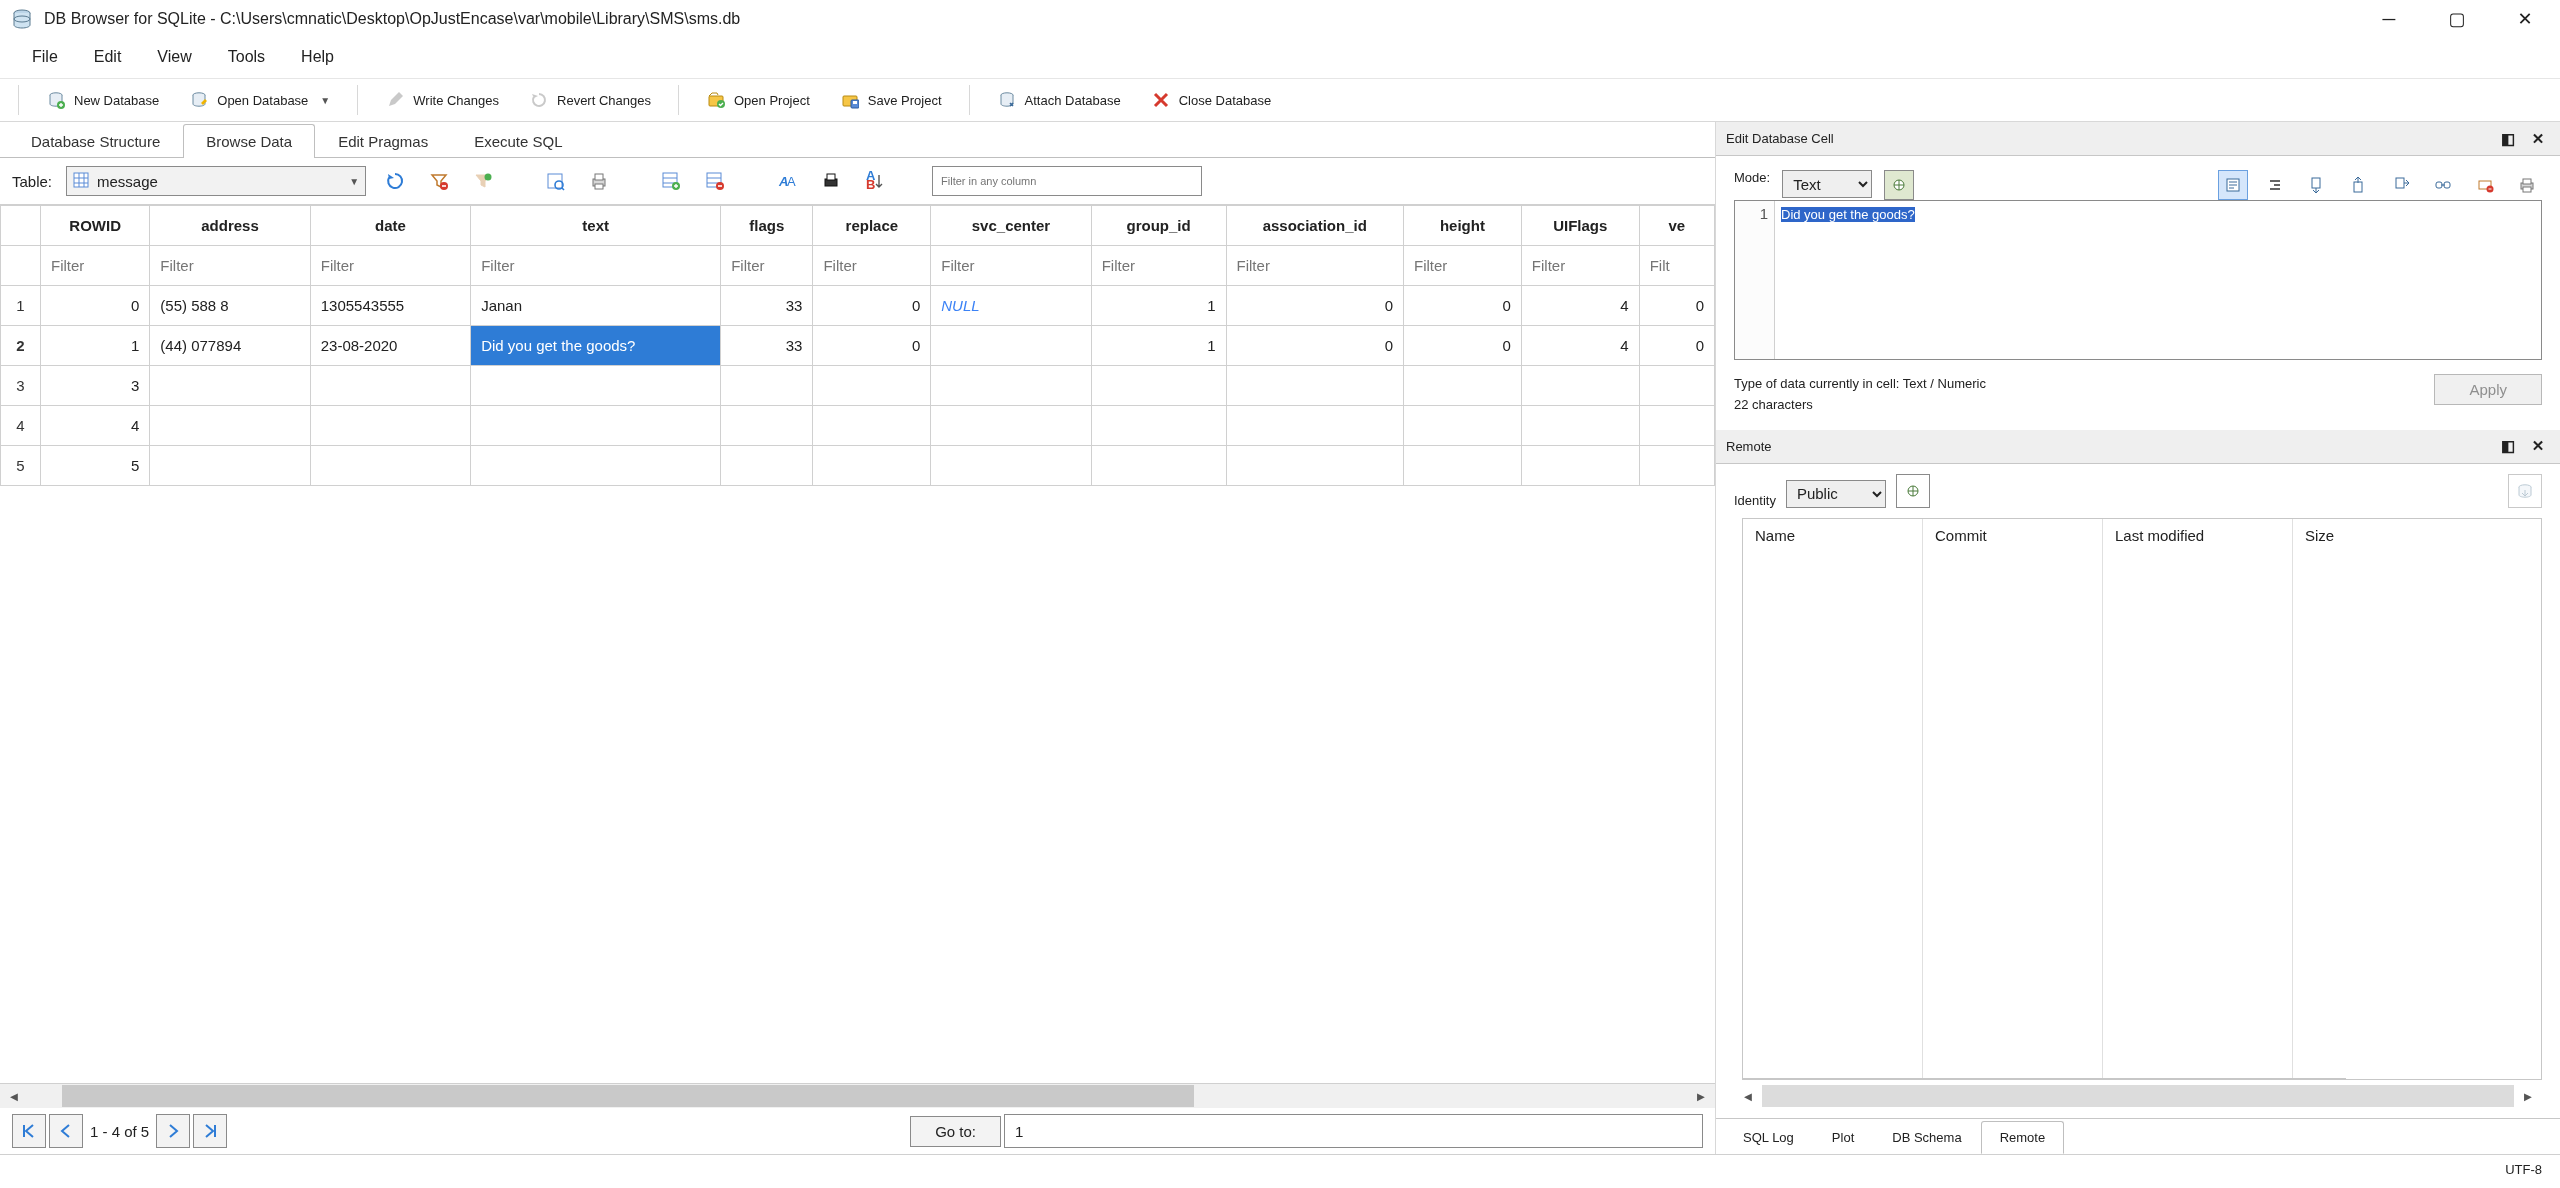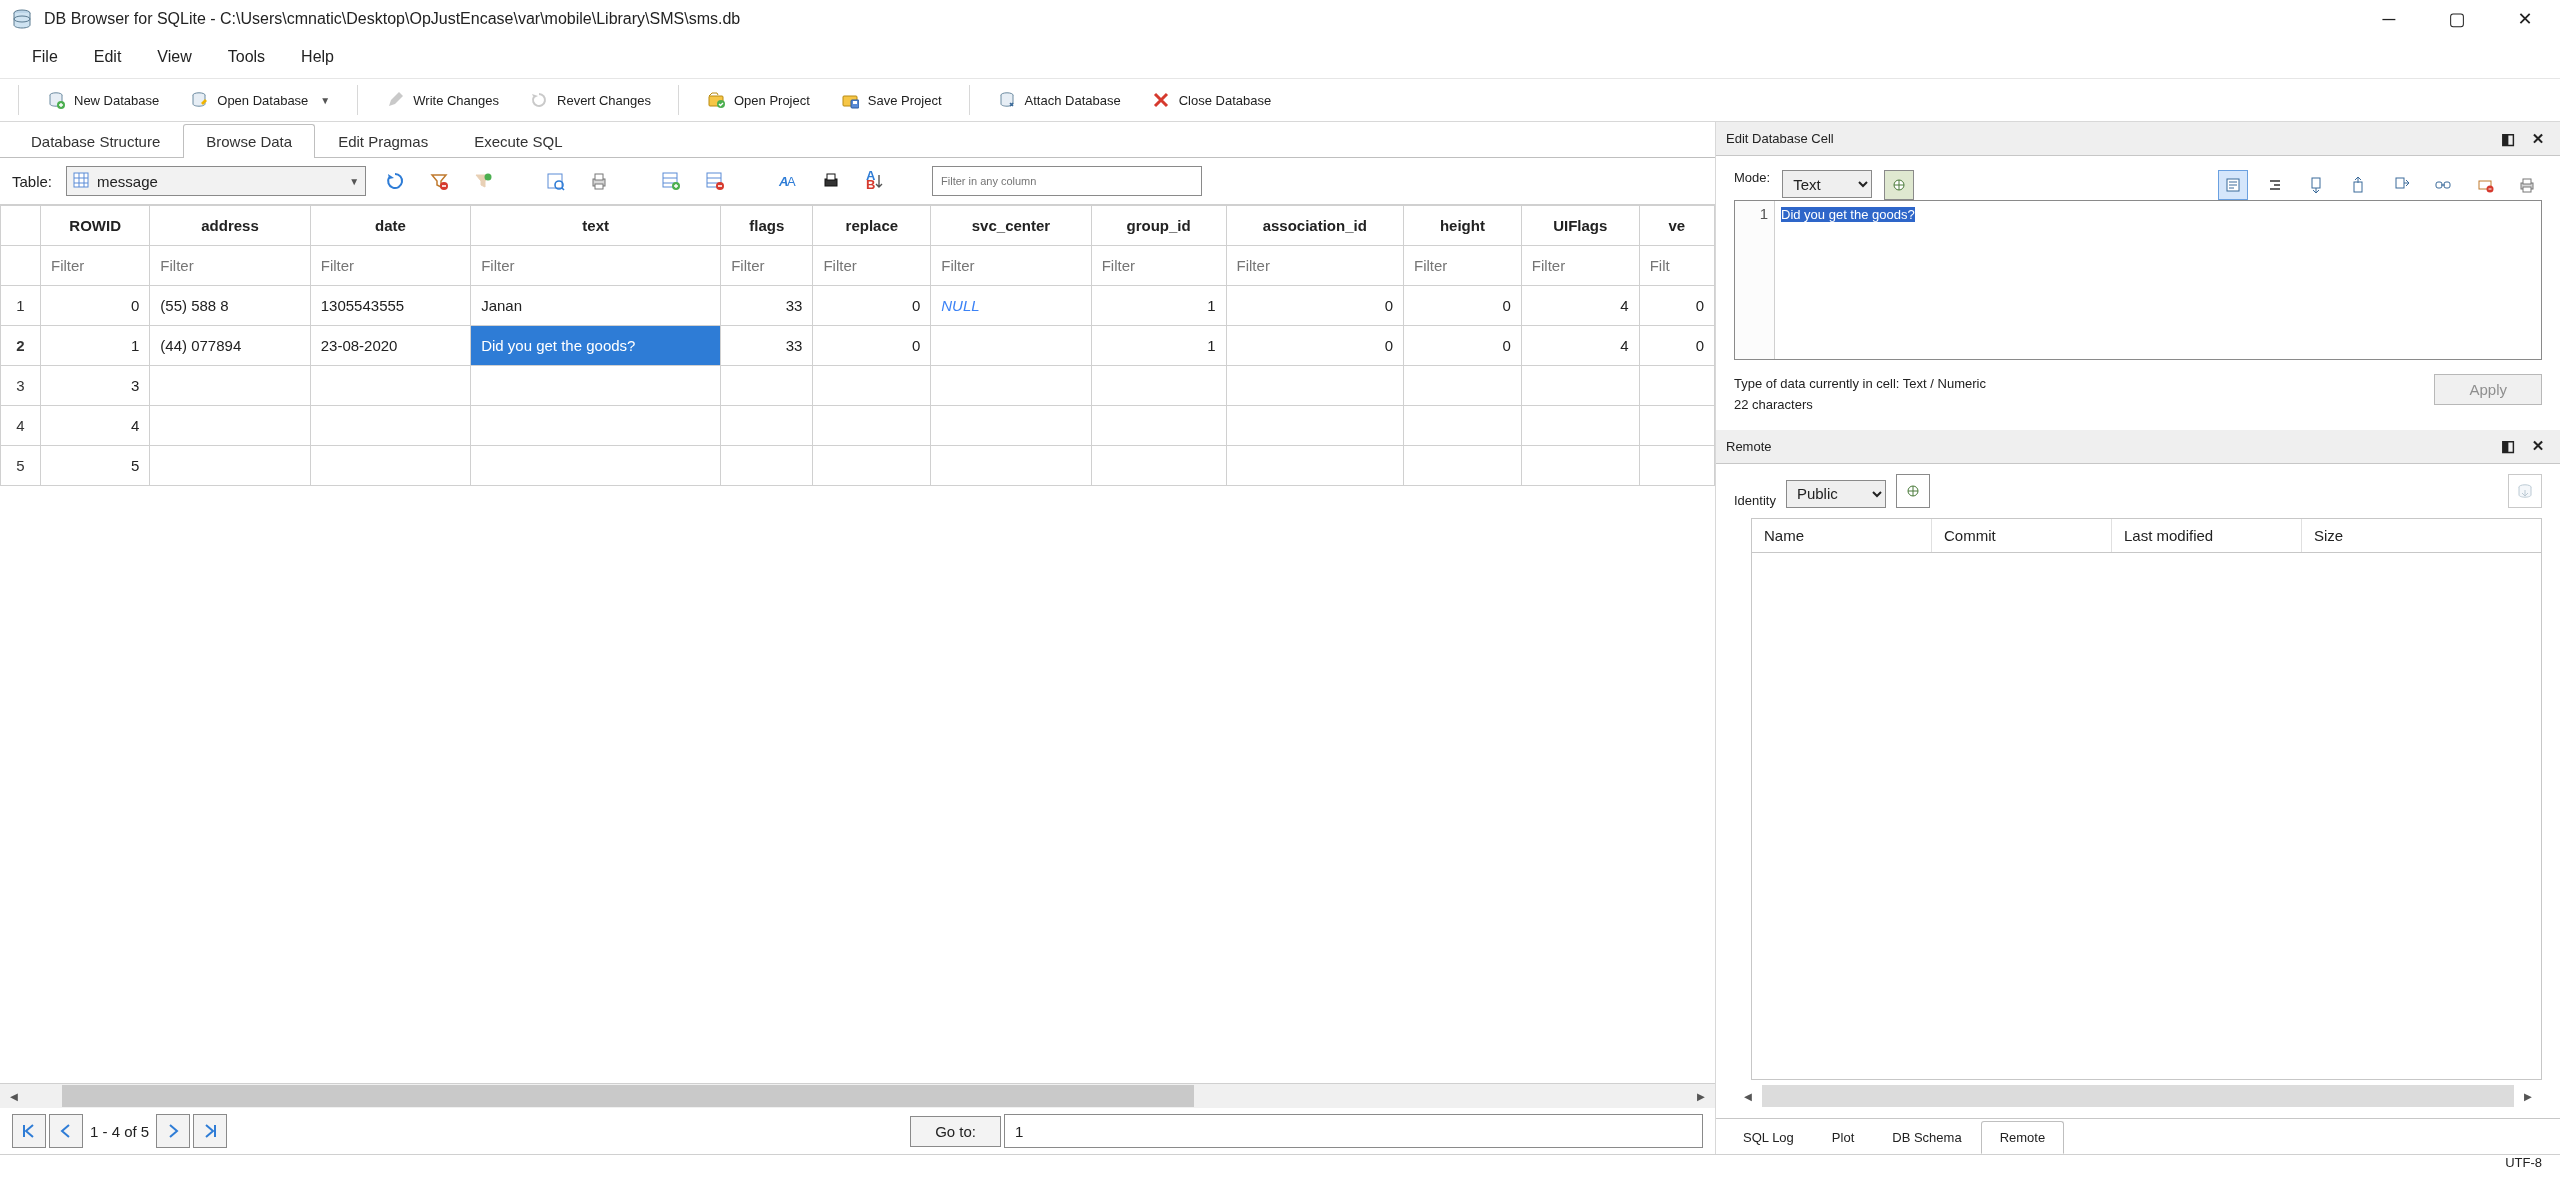--- a/index.html
+++ b/index.html
@@ -73,33 +73,33 @@
 .cellEditor .ta{flex:1;padding:4px 6px;font-size:16px}
 .cellEditor .ta span.selected{background:#2e66c9;color:#fff}
 .typerow{display:flex;align-items:flex-start;justify-content:space-between;margin-top:14px}
 .typerow .txt{font-size:15px;line-height:1.6}
 .applybtn{border:1px solid #b8b8b8;background:#f0f0f0;color:#8f8f8f;padding:6px 34px;font-size:15px}
 
 .remote{flex:1;display:flex;flex-direction:column}
 .idrow{display:flex;align-items:flex-end;gap:10px;padding:10px 18px}
 .idrow select{border:1px solid #8a8a8a;height:28px;font-size:15px;padding:0 6px;min-width:100px}
 .idrow .sq{width:34px;height:34px;border:1px solid #8a8a8a;display:inline-flex;align-items:center;justify-content:center}
-.remTable{flex:1;border:1px solid #c7c7c7;margin:0 18px 0 35px;display:flex;flex-direction:column}
+.remTable{flex:1;border:1px solid #c7c7c7;margin:0 18px 0 26px;display:flex;flex-direction:row}
 .remTable .hdr{display:flex;border-bottom:1px solid #c7c7c7;background:#fff}
 .remTable .hdr div{padding:8px 12px;font-size:15px;border-right:1px solid #e0e0e0}
 .remTable .body{flex:1}
 .remScroll{height:24px;display:flex;align-items:center;margin:4px 18px 0 18px}
 .remScroll .thumb{flex:1;height:22px;background:#dcdcdc}
 .remScroll .arrow{width:28px;text-align:center;color:#555;font-size:13px}
 
 .btabs{display:flex;align-items:flex-end;height:36px;border-top:1px solid #c7c7c7;padding:0 8px;margin-top:10px}
 .btabs .bt{padding:8px 18px;border:1px solid transparent;font-size:13px}
 .btabs .bt.active{border-color:#bfbfbf;border-bottom-color:#fff;background:#fff;border-radius:3px 3px 0 0}
 
-.status{height:30px;border-top:1px solid #d0d0d0;display:flex;justify-content:flex-end;padding:0 18px;font-size:15px;color:#444}
+.status{height:30px;border-top:1px solid #d0d0d0;display:flex;align-items:center;justify-content:flex-end;padding:0 18px;font-size:15px;color:#444}
 svg{display:block}
 </style>
 </head>
 <body>
 
 <div class="titlebar">
   <span class="icon">
     <svg width="22" height="22" viewBox="0 0 22 22">
         <ellipse cx="11" cy="5" rx="8" ry="3" fill="#bcd5e8" stroke="#5a7a90"></ellipse>
         <path d="M3 5v12c0 1.7 3.6 3 8 3s8-1.3 8-3V5" fill="#cfe3f1" stroke="#5a7a90"></path>

